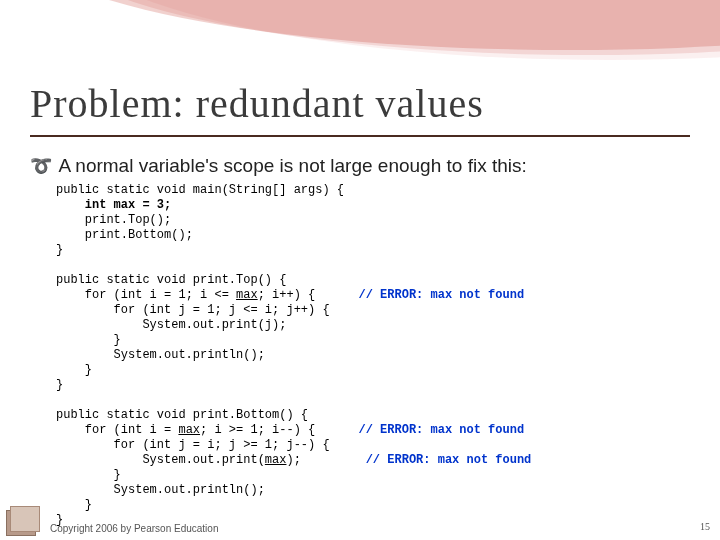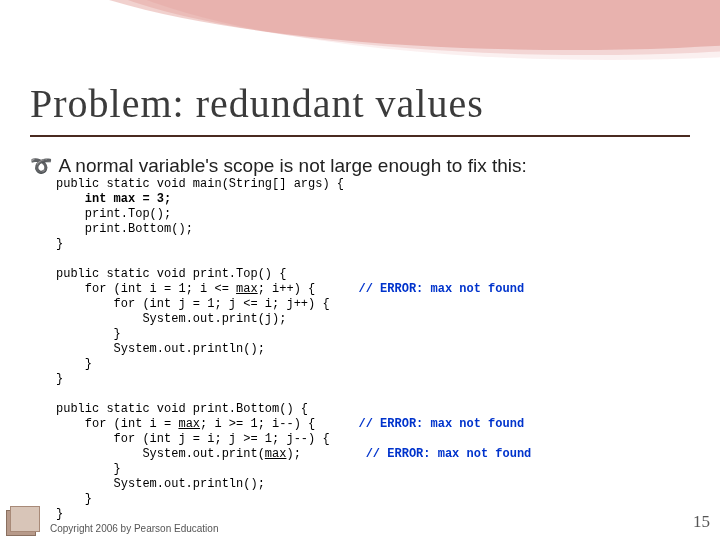--- a/index.html
+++ b/index.html
@@ -5,27 +5,27 @@
   html,body{margin:0;padding:0;width:720px;height:540px;background:#fff;font-family:Verdana,Arial,sans-serif;overflow:hidden;position:relative}
   .slide{position:relative;width:720px;height:540px;box-sizing:border-box}
   .swoosh{position:absolute;top:0;left:0;width:720px;height:80px;overflow:hidden;pointer-events:none}
   .sw{position:absolute;border-radius:50%}
   .sw1{width:1100px;height:220px;right:-400px;top:-170px;background:rgba(200,70,60,0.25)}
   .sw2{width:1100px;height:240px;right:-420px;top:-185px;background:rgba(200,70,60,0.15)}
   .sw3{width:1100px;height:260px;right:-440px;top:-200px;background:rgba(200,70,60,0.08)}
   .title{position:absolute;left:30px;top:80px;font-family:Georgia,"Times New Roman",serif;font-size:40px;color:#3b3b3b;letter-spacing:1px}
   .ul{position:absolute;left:30px;right:30px;top:135px;height:0;border-top:2px solid #4a2a20}
   .body{position:absolute;left:30px;right:30px;top:155px}
-  .bullet{font-size:19px;color:#222;}
+  .bullet{font-size:19px;color:#222;margin-bottom:6px}
   .bullet .swirl{font-family:Georgia,serif;font-size:18px;margin-right:6px;color:#333}
   pre.code{font-family:"Courier New",monospace;font-size:12px;line-height:15px;color:#000;margin:0 0 8px 26px;white-space:pre}
   .kw{font-weight:bold}
   .ul2{text-decoration:underline}
   .bl{color:#0033cc;font-weight:bold}
-  .pagenum{position:absolute;right:10px;bottom:8px;font-size:17px;color:#555;font-family:Georgia,serif}
+  .pagenum{position:absolute;right:10px;bottom:8px;font-size:10px;color:#555;font-family:Georgia,serif}
   .copyright{position:absolute;left:50px;bottom:6px;font-size:10px;color:#555}
   .book{position:absolute;left:6px;bottom:4px;width:38px;height:30px}
   .book .b1{position:absolute;left:0;bottom:0;width:28px;height:24px;background:#b79a8a;border:1px solid #8a7060}
   .book .b2{position:absolute;left:4px;bottom:4px;width:28px;height:24px;background:#d8c5b8;border:1px solid #a88a78}
 </style>
 </head>
 <body>
 
 <div class="slide">
   <div class="swoosh">

